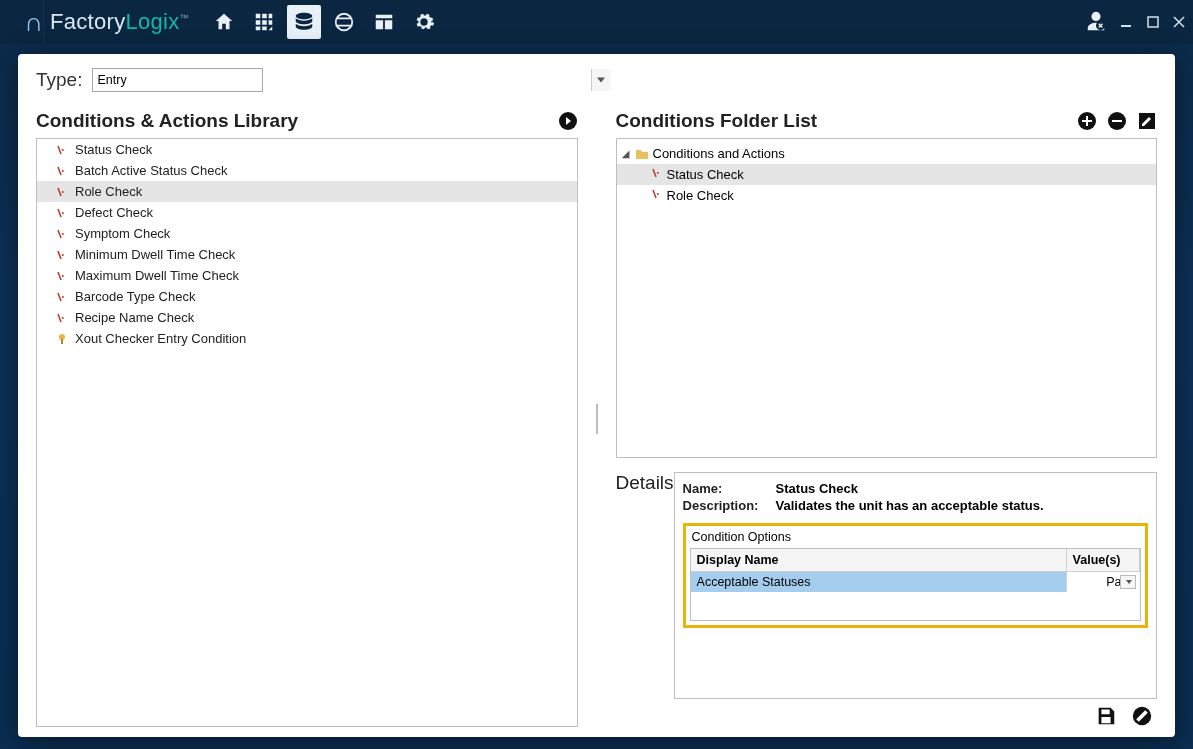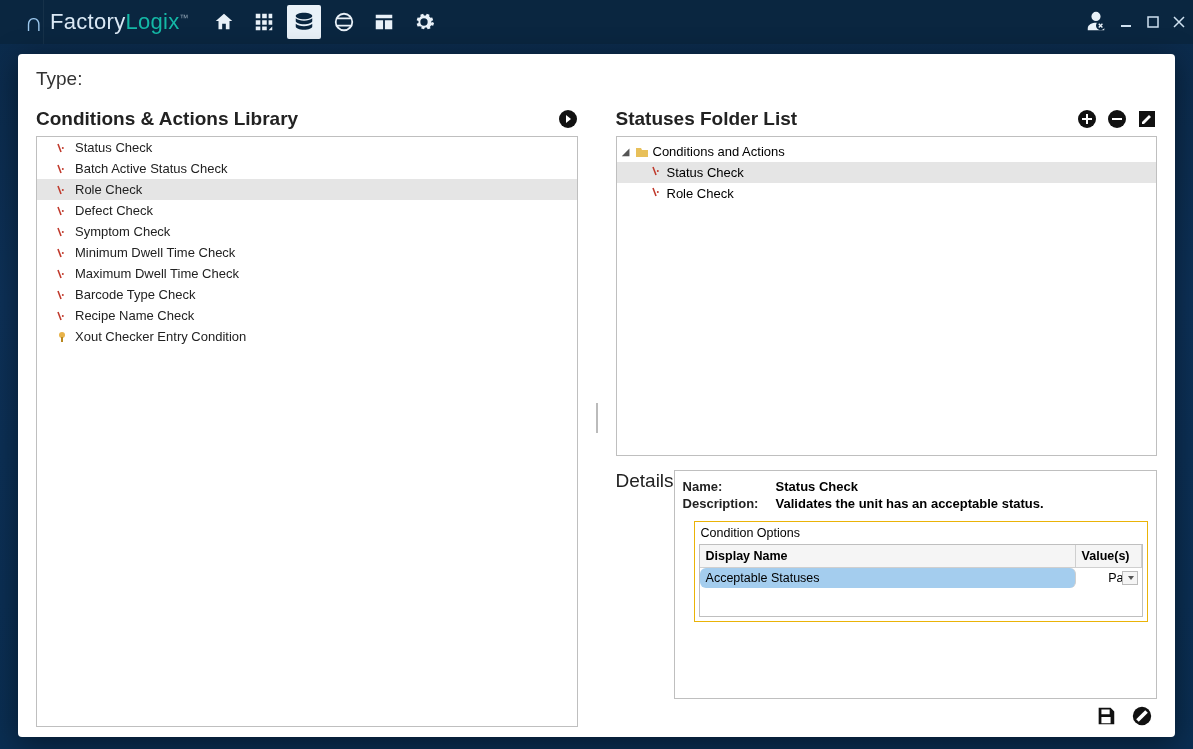--- a/index.html
+++ b/index.html
@@ -115,30 +115,30 @@
 
   .details{
     margin-top:14px;
     display:flex;flex-direction:row;
     flex:1;min-height:0;
   }
   .details h3{margin:0 0 6px 0;font-weight:400;font-size:19px;color:#222;}
   .det-box{border:1px solid #bfbfbf;padding:8px 8px 8px 8px;flex:1;min-height:0;}
   .kv{display:flex;gap:23px;font-size:13px;margin-bottom:2px;font-weight:bold;}
   .kv .k{width:70px;color:#222;}
-  .opts-outer{border:1px solid #eab308;margin-top:10px;margin-left:11px;}
+  .opts-outer{border:3px solid #eab308;margin-top:10px;}
   .opts-title{padding:4px 6px;font-size:12.5px;}
   .grid{border:1px solid #bfbfbf;margin:0 4px 4px 4px;}
   .grid-head{display:flex;background:#f5f5f5;font-weight:bold;}
   .gh{padding:4px 6px;font-size:12.5px;border-right:1px solid #cfcfcf;border-bottom:1px solid #cfcfcf;}
   .gh.c1{flex:0 0 376px;}
   .gh.c2{flex:1;}
   .grid-row{display:flex;}
   .gc{padding:3px 6px;font-size:12.5px;}
-  .gc.c1{flex:0 0 376px;background:#a4cdee;border-right:1px solid #cfcfcf;border-radius:6px;}
+  .gc.c1{flex:0 0 376px;background:#a4cdee;border-right:1px solid #cfcfcf;}
   .gc.c2{flex:1;display:flex;align-items:center;gap:4px;position:relative;justify-content:flex-end;}
   .gc.c2::after{
     content:"";position:absolute;right:4px;top:3px;bottom:3px;width:14px;
     border:1px solid #bbb;background:#f5f5f5;
   }
   .gc.c2::before{
     content:"";position:absolute;right:8px;top:50%;transform:translateY(-50%);
     border-left:3px solid transparent;border-right:3px solid transparent;border-top:4px solid #555;
     z-index:2;
   }
@@ -217,20 +217,23 @@
     <span class="wc"><svg viewBox="0 0 12 12">
           <path d="M1 1l10 10M11 1L1 11" stroke="#cfe1f0" stroke-width="1.5"></path>
         </svg></span>
   </div>
 </div>
 
 <div class="card">
 
   <div class="type-row">
     <label>Type:</label>
+    <div class="select-wrap">
+      <input class="type-select" readonly="" value="Entry" style="">
+    </div>
   </div>
 
   <div class="columns">
 
     <div class="col">
       <div class="panel-head">
         <h3>Conditions &amp; Actions Library</h3>
         <div class="head-actions">
           <span class="circ-btn">
             <svg viewBox="0 0 20 20">
@@ -331,21 +334,21 @@
             </span>
             <span>Xout Checker Entry Condition</span>
           </div>
         </div>
     </div>
 
     <div class="splitter"></div>
 
     <div class="col">
       <div class="panel-head">
-        <h3>Statuses Folder List</h3>
+        <h3>Conditions Folder List</h3>
         <div class="head-actions">
           <span class="circ-btn"><svg viewBox="0 0 20 20">
                 <circle cx="10" cy="10" r="9" fill="#111"></circle>
                 <path d="M9 5h2v10H9zM5 9h10v2H5z" fill="#fff"></path>
               </svg></span>
           <span class="circ-btn"><svg viewBox="0 0 20 20">
                 <circle cx="10" cy="10" r="9" fill="#111"></circle>
                 <rect x="5" y="9" width="10" height="2" fill="#fff"></rect>
               </svg></span>
           <span class="circ-btn"><svg viewBox="0 0 20 20">

